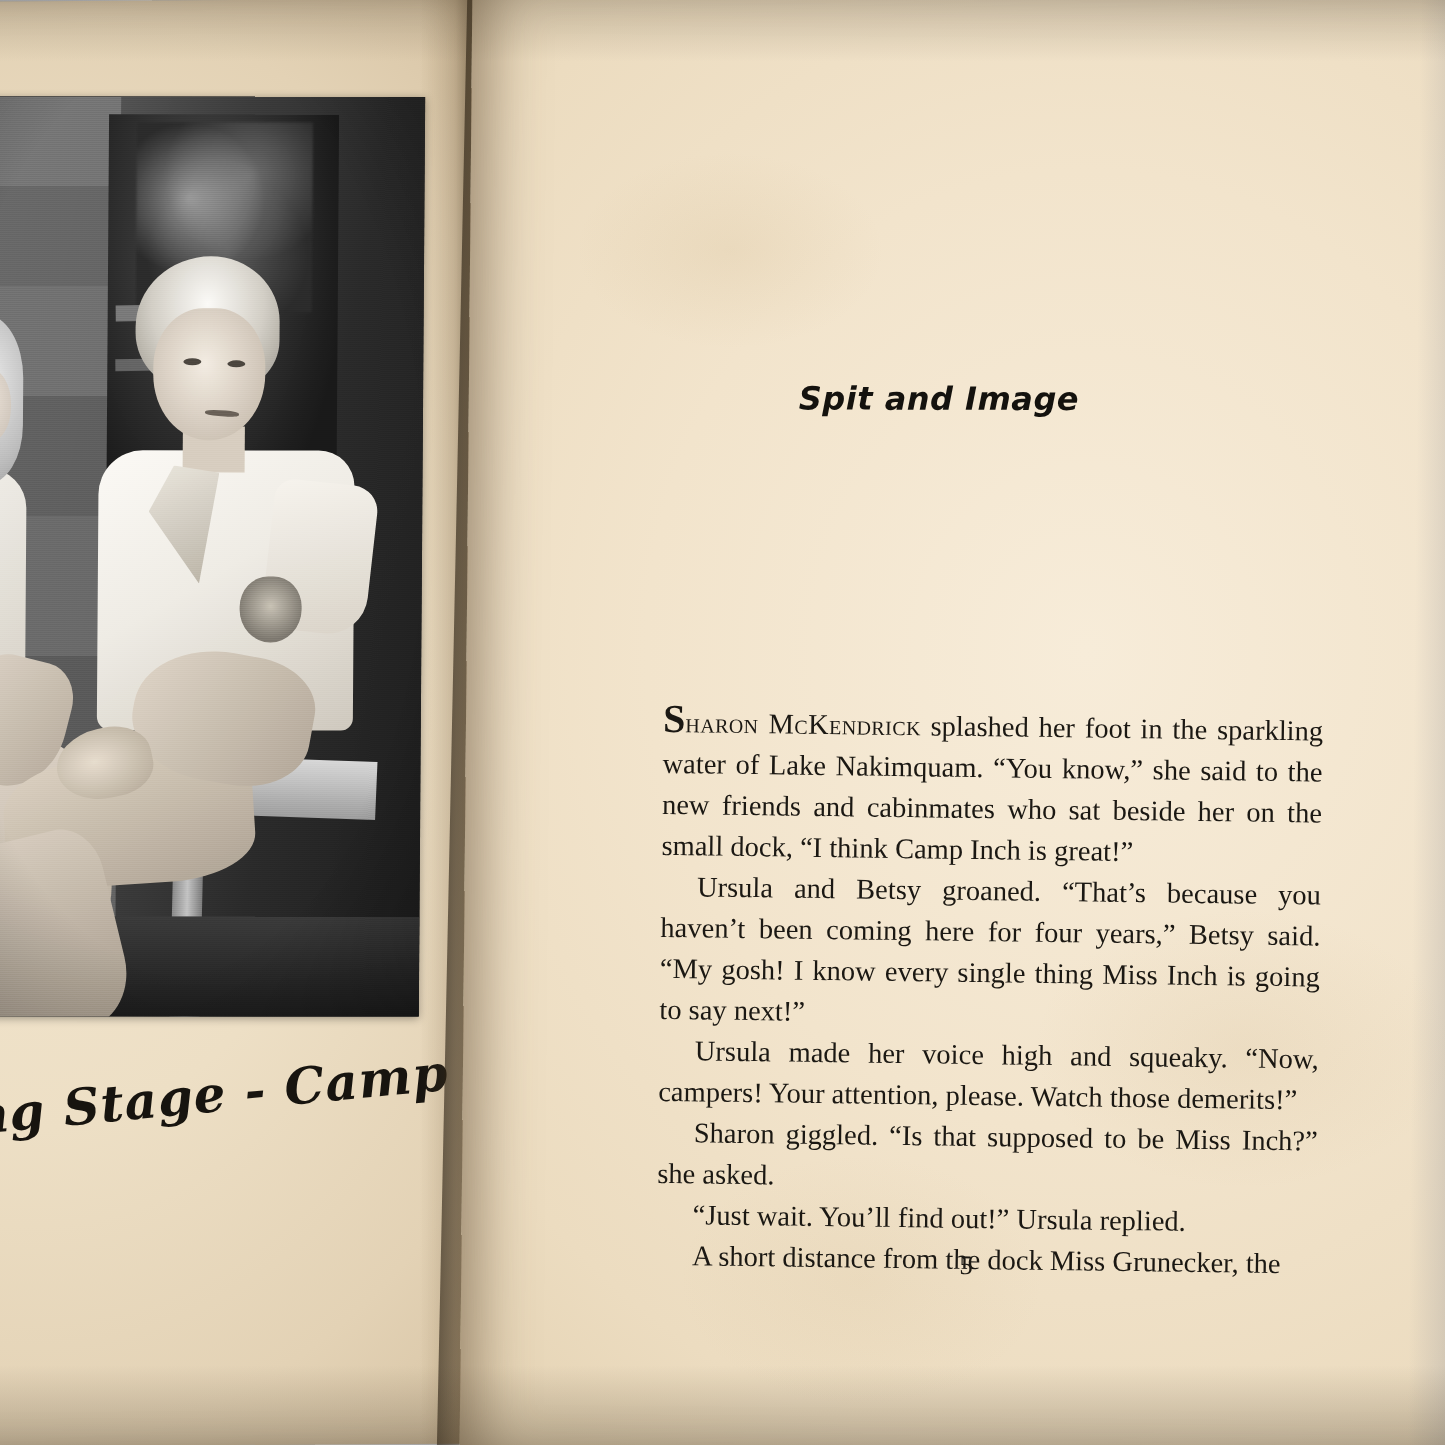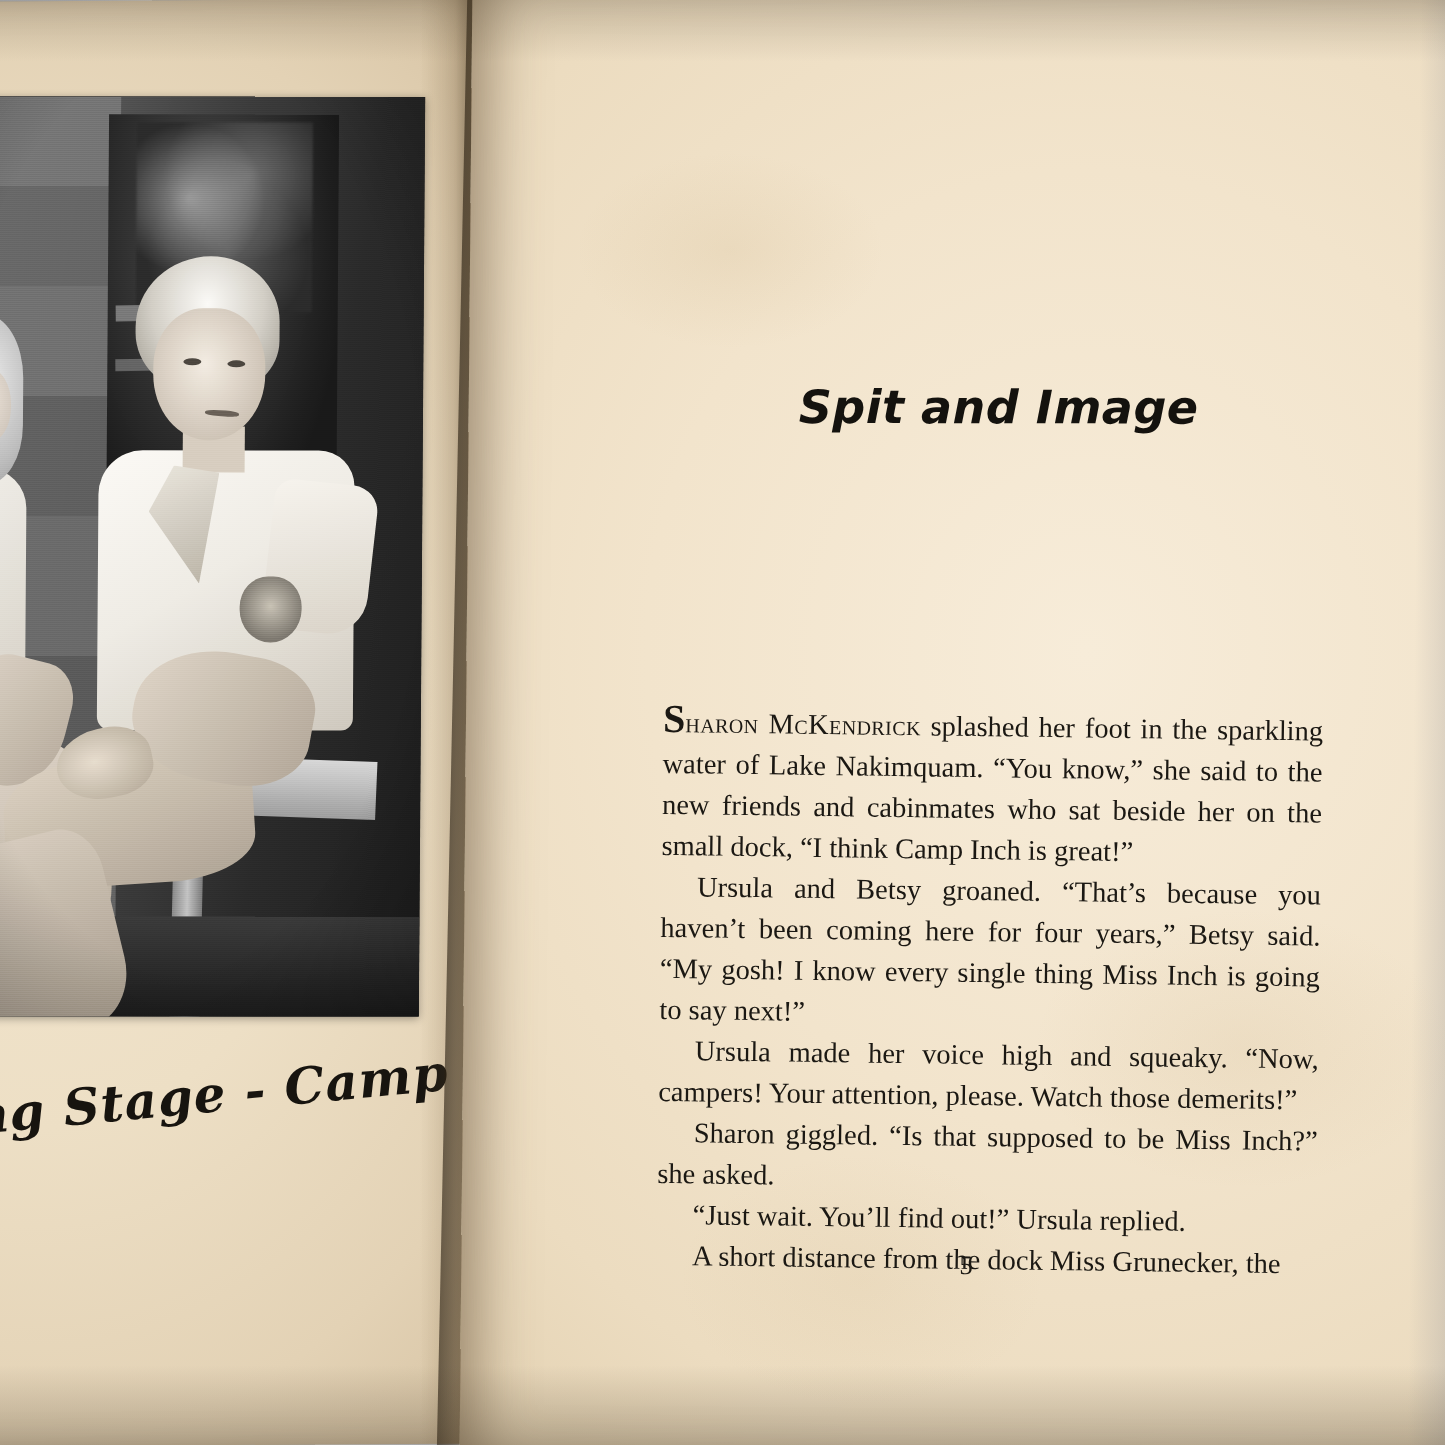--- a/index.html
+++ b/index.html
@@ -273,21 +273,21 @@
   }
 
   
   .chapter-title {
     position: absolute;
     left: 330px;
     top: 392px;
     font-family: "DejaVu Sans", sans-serif;
     font-style: italic;
     font-weight: 700;
-    font-size: 46px;
+    font-size: 32px;
     letter-spacing: 0.5px;
     color: #14120e;
     transform: rotate(-0.4deg);
   }
 
   .body-col {
     position: absolute;
     left: 196px;
     top: 718px;
     width: 660px;

